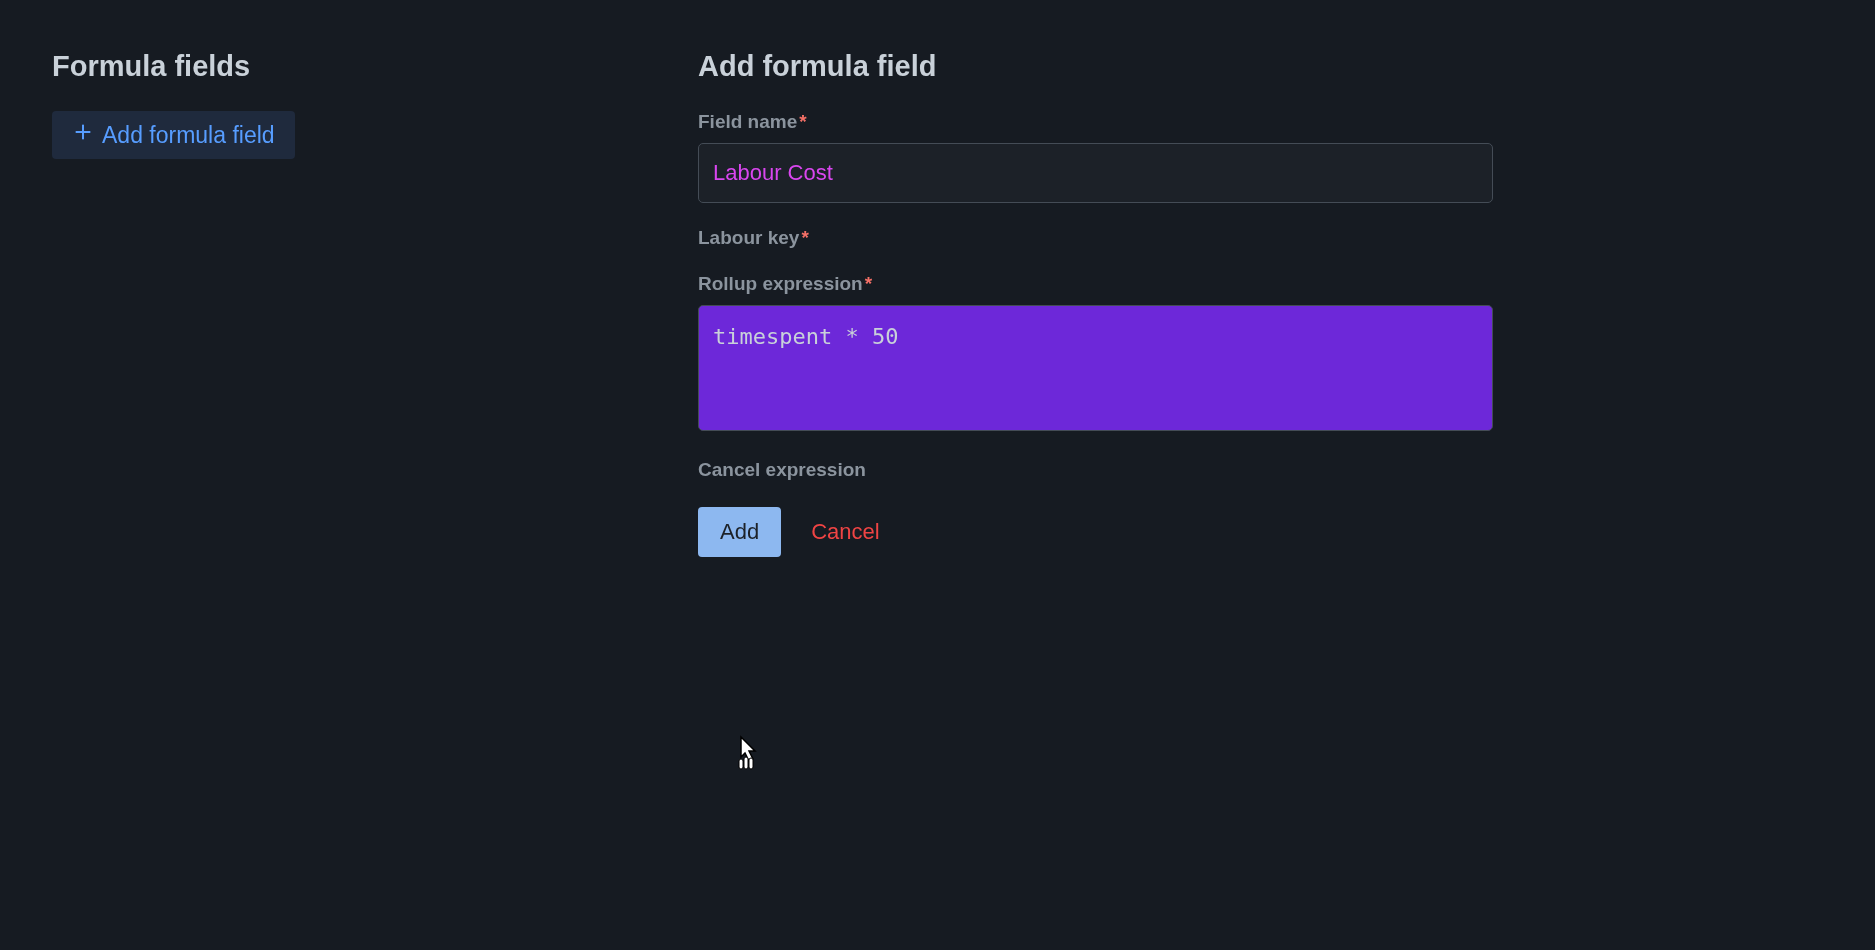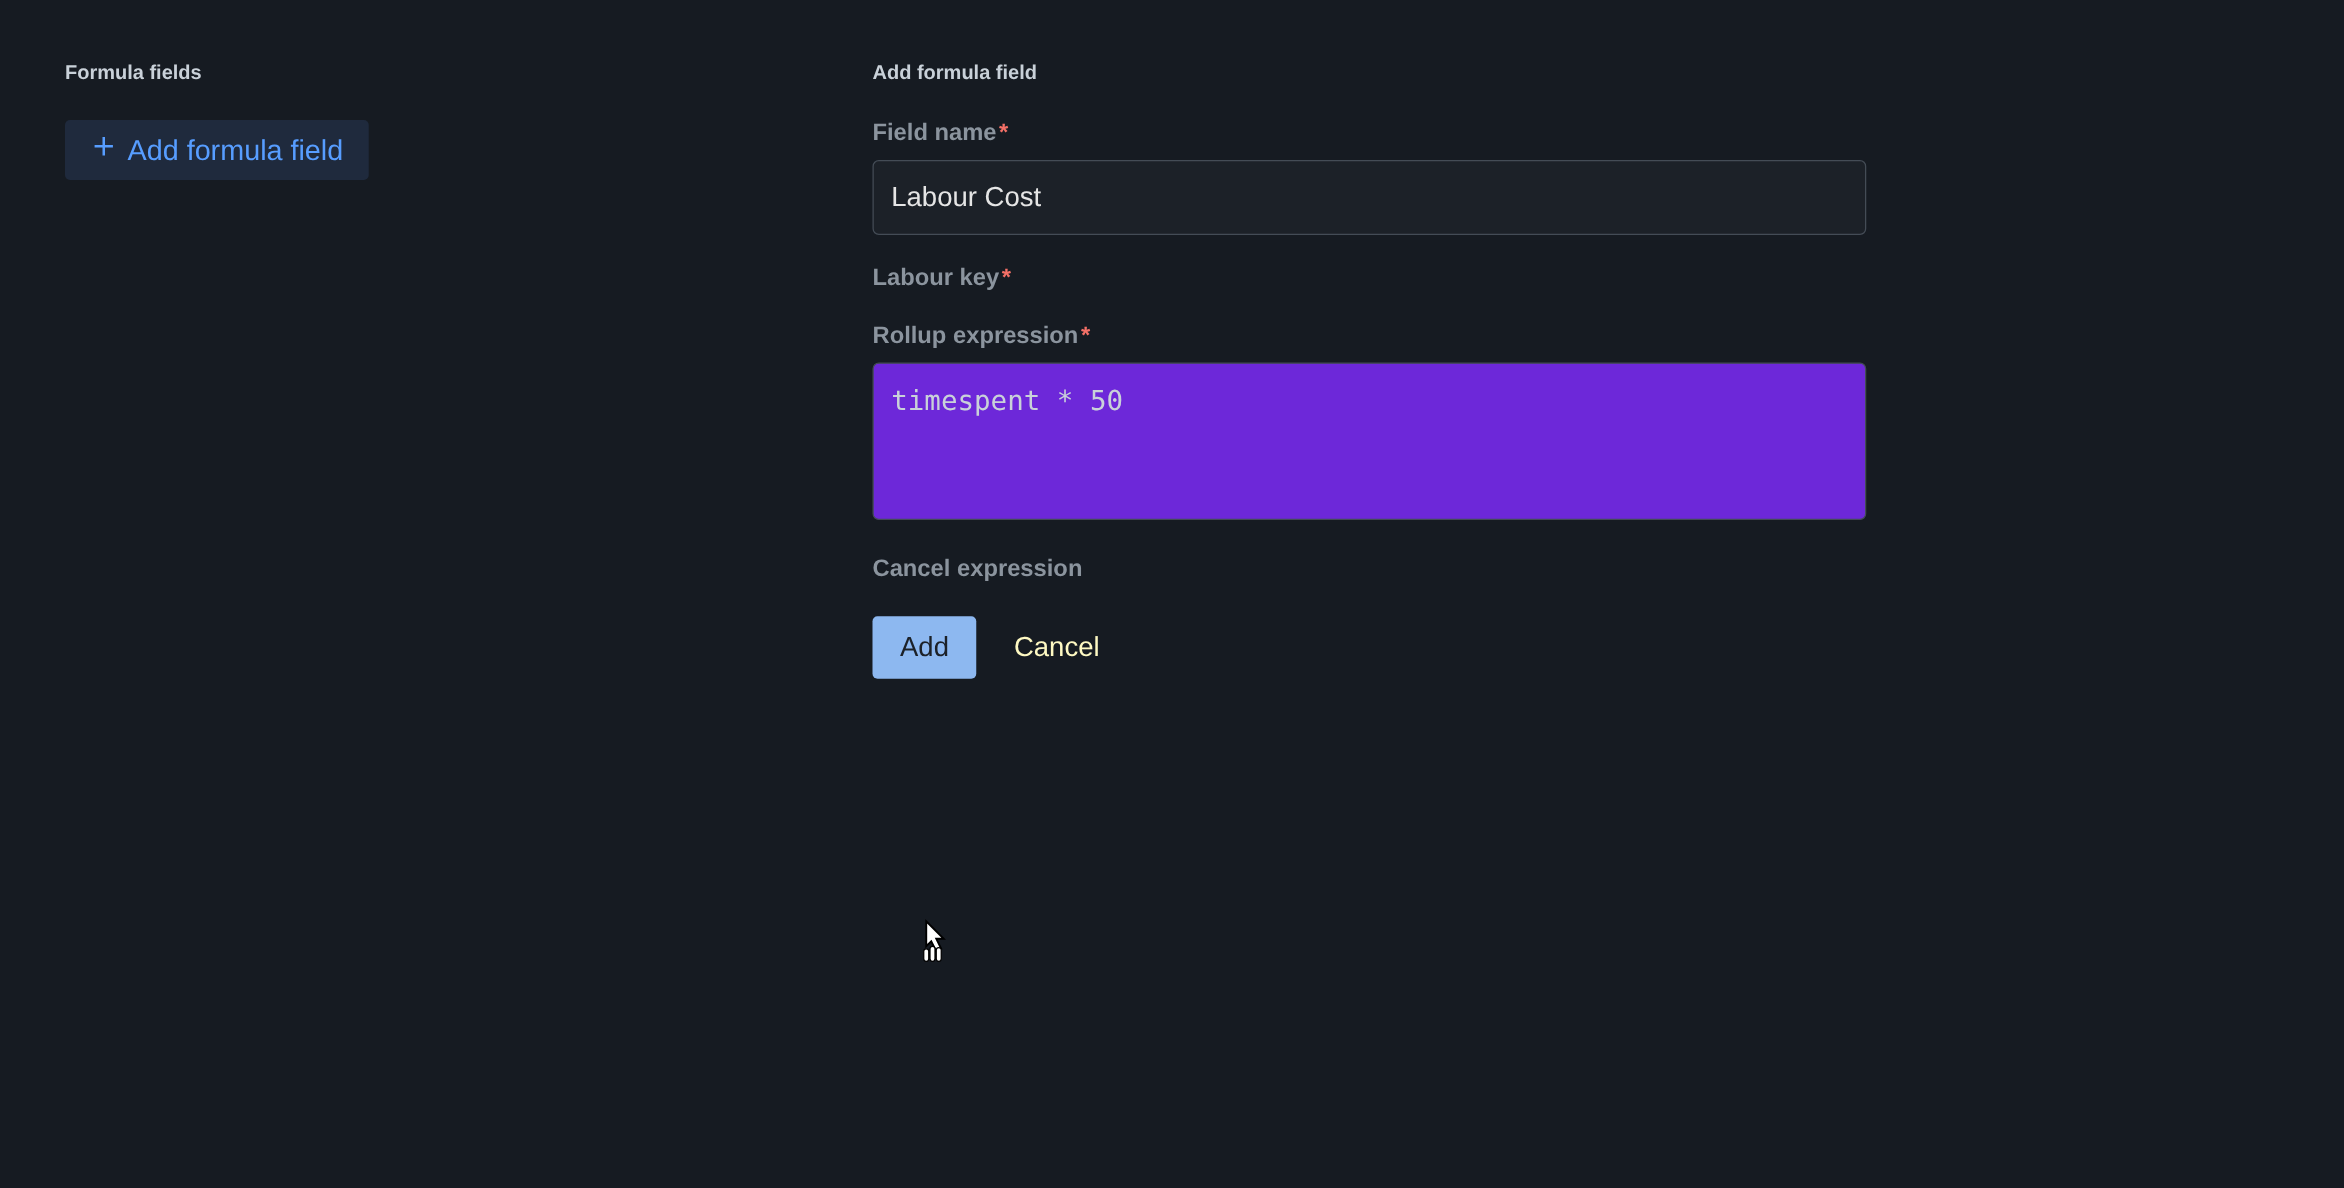--- a/index.html
+++ b/index.html
@@ -17,21 +17,21 @@
     display: flex;
   }
   .left-panel {
     width: 646px;
   }
   .right-panel {
     flex: 1;
     max-width: 795px;
   }
   .section-title {
-    font-size: 16px;
+    font-size: 29px;
     font-weight: 600;
     color: #c9d1d9;
     margin-bottom: 28px;
   }
   .add-field-link {
     display: inline-flex;
     align-items: center;
     gap: 8px;
     background: #1f2a3d;
     color: #579dff;
@@ -61,21 +61,21 @@
   }
   .required-asterisk {
     color: #f47067;
     margin-left: 2px;
   }
   .text-input {
     width: 100%;
     background: #1c2128;
     border: 1px solid #444c56;
     border-radius: 5px;
-    color: #e5e5e5;
+    color: #d946ef;
     font-size: 22px;
     padding: 16px 14px;
     outline: none;
   }
   .textarea-input {
     width: 100%;
     background: #6d28d9;
     border: 1px solid #444c56;
     border-radius: 5px;
     color: #c9d1d9;
@@ -98,21 +98,21 @@
     color: #1c2128;
     font-size: 22px;
     font-weight: 500;
     border: none;
     border-radius: 4px;
     padding: 12px 22px;
     cursor: pointer;
   }
   .btn-secondary {
     background: transparent;
-    color: #fef9c3;
+    color: #ef4444;
     font-size: 22px;
     font-weight: 500;
     border: none;
     padding: 12px 8px;
     cursor: pointer;
   }
   .cursor-pointer {
     position: absolute;
     left: 730px;
     top: 733px;

